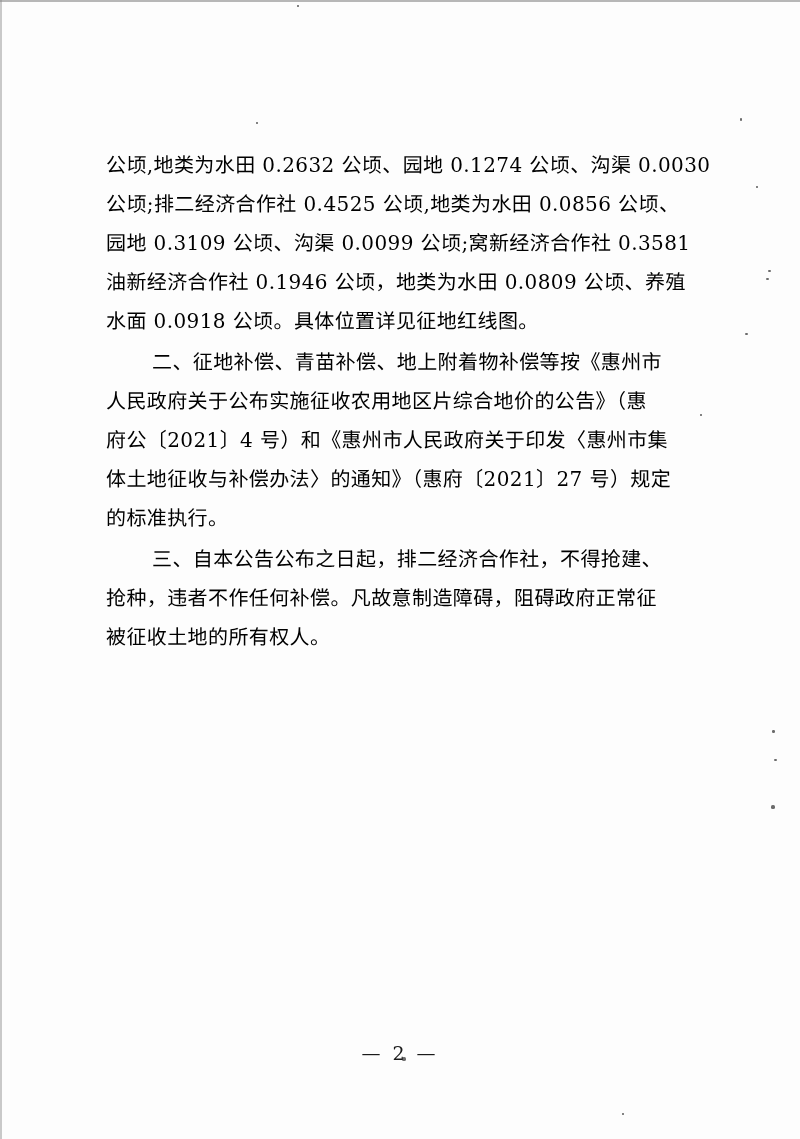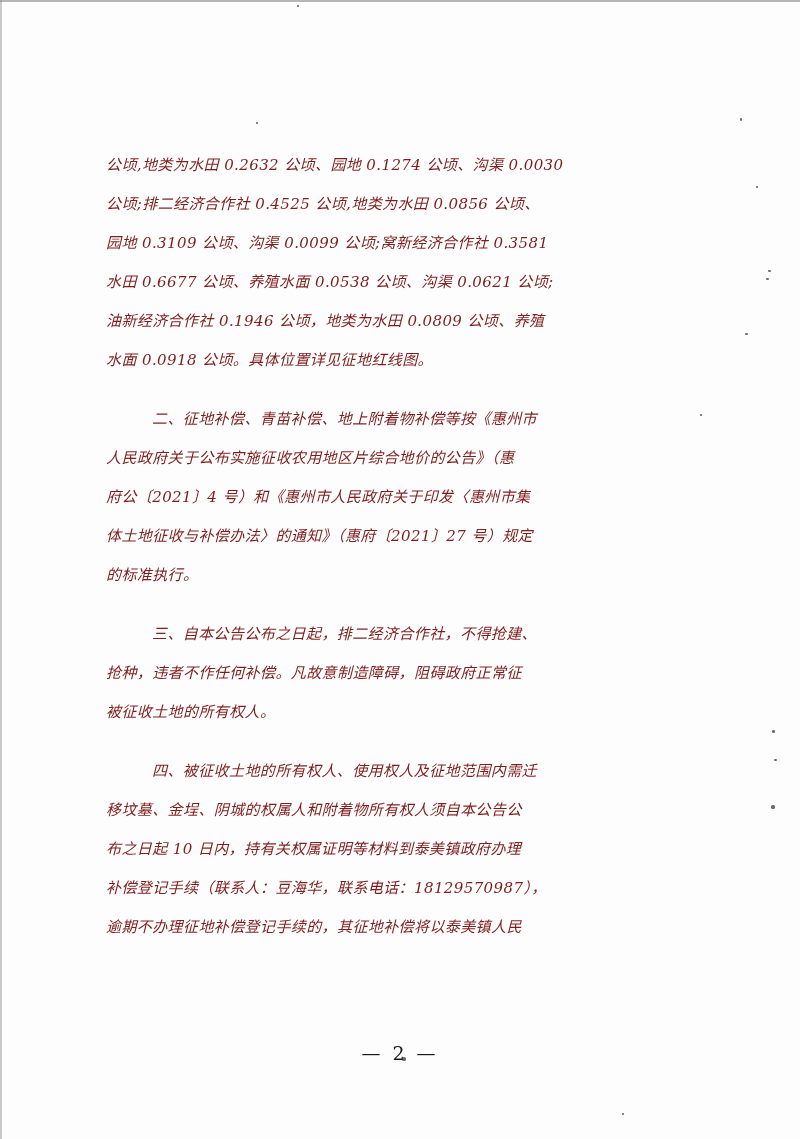--- a/index.html
+++ b/index.html
@@ -39,33 +39,32 @@
     position: absolute;
     left: 106px;
     top: 146px;
     width: 610px;
   }
 
   .para {
     margin: 0;
   }
   .para + .para {
-    margin-top: 20px;
+    margin-top: 2px;
   }
 
   .line {
     display: block;
     height: 39px;
     line-height: 39px;
-    font-size: 15px;
+    font-size: 20px;
     letter-spacing: 0.4px;
-    color: #7f1d1d;
+    color: #000000;
     white-space: pre;
     font-family: "DejaVu Serif", "Liberation Serif", serif;
-    font-style: italic;
   }
 
   .line.indent {
     text-indent: 46px;
   }
 
   .footer {
     position: absolute;
     left: 0;
     top: 1042px;
@@ -109,46 +108,38 @@
   <div class="speck" style="left:771px;top:805px;width:4px;height:4px;"></div>
   <div class="speck" style="left:402px;top:1057px;width:4px;height:4px;"></div>
   <div class="speck" style="left:622px;top:1113px;width:2px;height:2px;"></div>
 
   <div class="text-body">
 
     <p class="para">
       <span class="line">公顷,地类为水田 0.2632 公顷、园地 0.1274 公顷、沟渠 0.0030</span>
       <span class="line">公顷;排二经济合作社 0.4525 公顷,地类为水田 0.0856 公顷、</span>
       <span class="line">园地 0.3109 公顷、沟渠 0.0099 公顷;窝新经济合作社 0.3581</span>
-      <span class="line">水田 0.6677 公顷、养殖水面 0.0538 公顷、沟渠 0.0621 公顷;</span>
       <span class="line">油新经济合作社 0.1946 公顷，地类为水田 0.0809 公顷、养殖</span>
       <span class="line">水面 0.0918 公顷。具体位置详见征地红线图。</span>
     </p>
 
     <p class="para">
       <span class="line indent">二、征地补偿、青苗补偿、地上附着物补偿等按《惠州市</span>
       <span class="line">人民政府关于公布实施征收农用地区片综合地价的公告》（惠</span>
       <span class="line">府公〔2021〕4 号）和《惠州市人民政府关于印发〈惠州市集</span>
       <span class="line">体土地征收与补偿办法〉的通知》（惠府〔2021〕27 号）规定</span>
       <span class="line">的标准执行。</span>
     </p>
 
     <p class="para">
       <span class="line indent">三、自本公告公布之日起，排二经济合作社，不得抢建、</span>
       <span class="line">抢种，违者不作任何补偿。凡故意制造障碍，阻碍政府正常征</span>
       <span class="line">被征收土地的所有权人。</span>
     </p>
 
-    <p class="para">
-      <span class="line indent">四、被征收土地的所有权人、使用权人及征地范围内需迁</span>
-      <span class="line">移坟墓、金埕、阴城的权属人和附着物所有权人须自本公告公</span>
-      <span class="line">布之日起 10 日内，持有关权属证明等材料到泰美镇政府办理</span>
-      <span class="line">补偿登记手续（联系人：豆海华，联系电话：18129570987），</span>
-      <span class="line">逾期不办理征地补偿登记手续的，其征地补偿将以泰美镇人民</span>
-    </p>
 
   </div>
 
   <div class="footer">
     <span class="footer-inner">— 2 —</span>
   </div>
 
 </div>
 
 </body></html>

